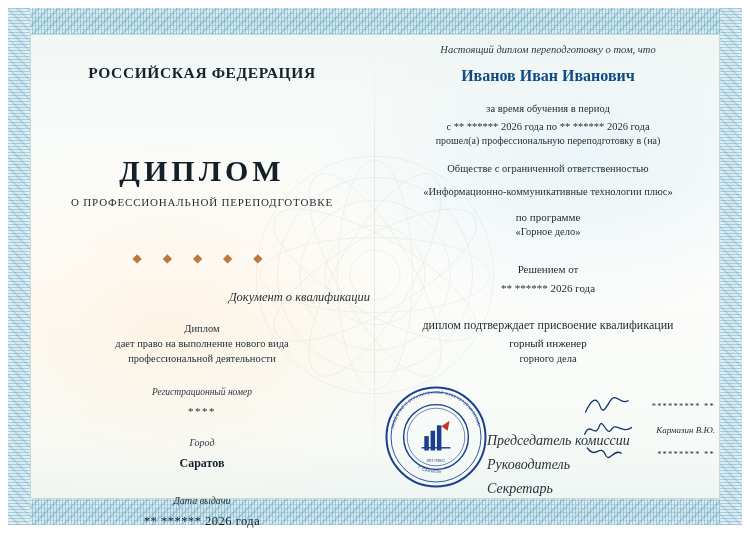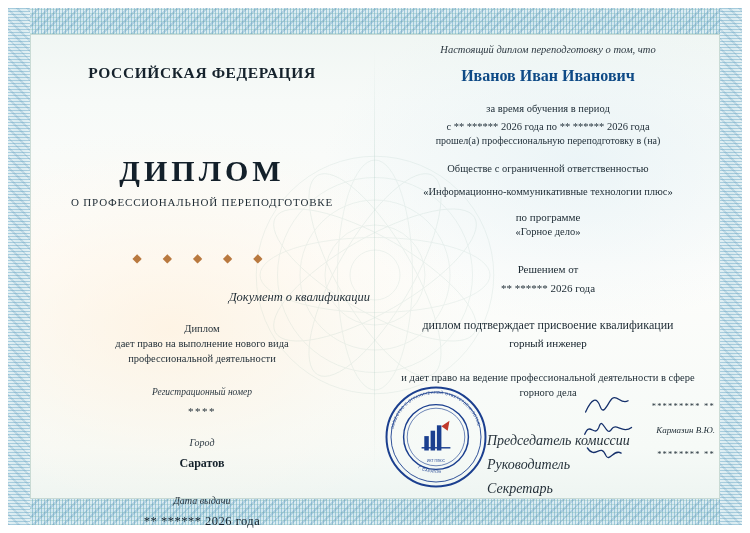--- a/index.html
+++ b/index.html
@@ -422,21 +422,20 @@
     <div class="r-period-value">с ** ****** 2026 года по ** ****** 2026 года</div>
     <div class="r-passed">прошел(а) профессиональную переподготовку в (на)</div>
     <div class="r-org1">Обществе с ограниченной ответственностью</div>
     <div class="r-org2">«Информационно-коммуникативные технологии плюс»</div>
     <div class="r-prog-label">по программе</div>
     <div class="r-prog-value">«Горное дело»</div>
     <div class="r-decision-label">Решением от</div>
     <div class="r-decision-value">** ****** 2026 года</div>
     <div class="r-conf">диплом подтверждает присвоение квалификации</div>
     <div class="r-qual">горный инженер</div>
-    <div class="r-right1">и дает право на ведение профессиональной деятельности в сфере</div>
     <div class="r-right2">горного дела</div>
   </div>
 
   <svg class="seal" viewBox="0 0 120 120">
     <defs>
       <path id="ringTop" d="M 60 60 m -48 0 a 48 48 0 1 1 96 0" fill="none"></path>
       <path id="ringBot" d="M 60 60 m -40 0 a 40 40 0 1 0 80 0" fill="none"></path>
     </defs>
     <circle cx="60" cy="60" r="55" fill="none" stroke="#1b3f8f" stroke-width="2.2"></circle>
     <circle cx="60" cy="60" r="50" fill="none" stroke="#1b3f8f" stroke-width="1"></circle>

